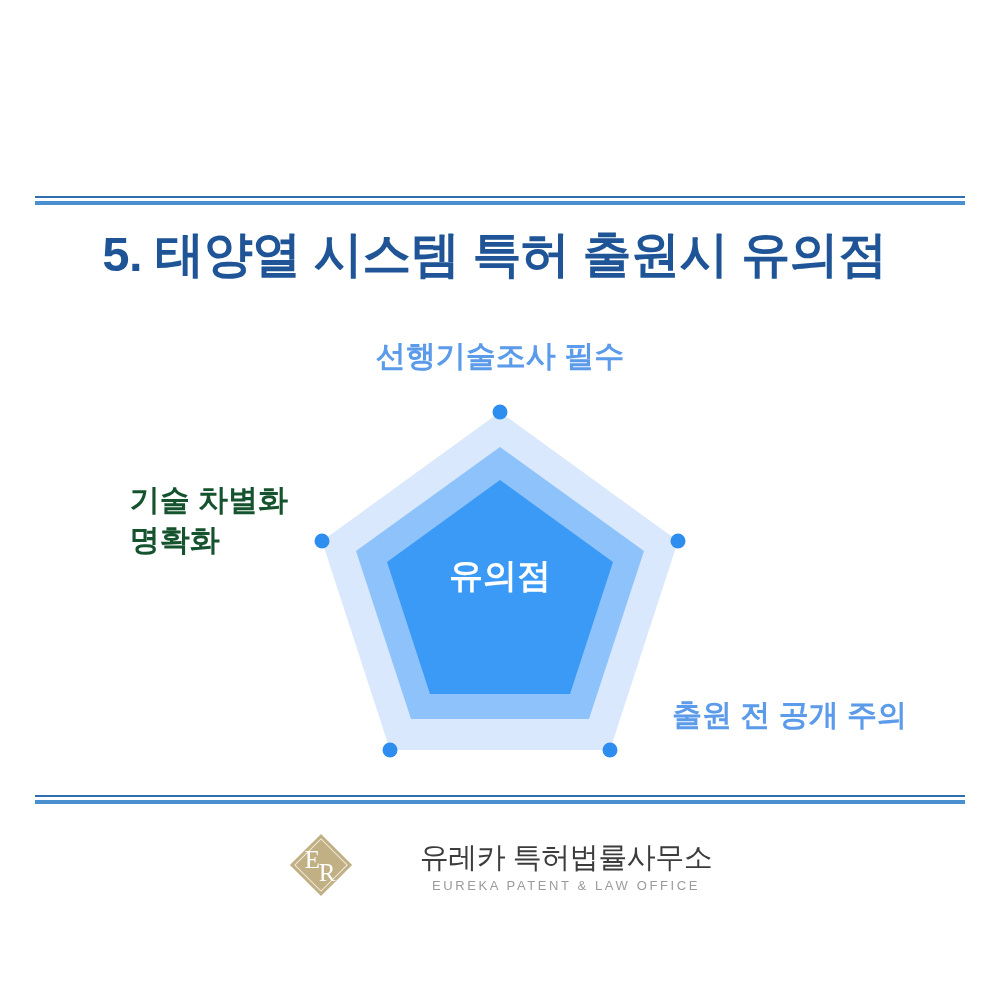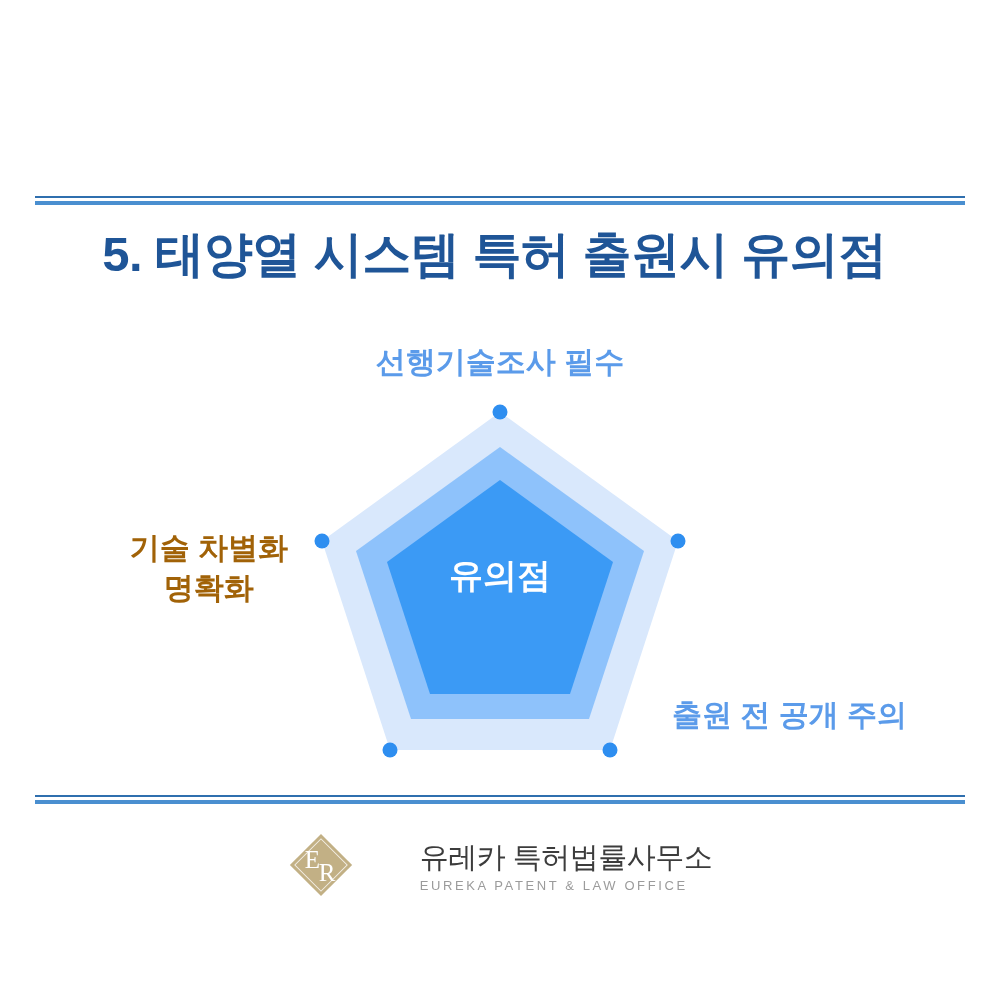--- a/index.html
+++ b/index.html
@@ -86,33 +86,32 @@
   }
 
   .node-label {
     position: absolute;
     font-weight: bold;
     line-height: 1.32;
     white-space: nowrap;
   }
   .node-top {
     left: 0;
-    top: 42px;
+    top: 36px;
     width: 1000px;
     text-align: center;
     font-size: 30px;
     color: #5b9bea;
   }
   .node-left-top {
     right: 712px;
     top: 180px;
-    text-align: center;
-    font-size: 30px;
-    color: #a16207;
-    margin-top: 48px;
+    text-align: left;
+    font-size: 30px;
+    color: #14532d;
   }
   .node-right-top {
     left: 712px;
     top: 180px;
     text-align: left;
     font-size: 30px;
     color: #6f87ab;
   }
   .node-left-bottom {
     right: 672px;
@@ -171,20 +170,21 @@
     color: #ffffff;
     font-size: 25px;
     line-height: 1;
   }
   .logo-letter-e { left: 17px; top: 15px; }
   .logo-letter-r { left: 31px; top: 28px; }
 
   .logo-text {
     display: flex;
     flex-direction: column;
+    align-items: center;
     margin-left: 48px;
   }
   .logo-name-ko {
     font-size: 29px;
     color: #3c3c3c;
     letter-spacing: -0.5px;
     white-space: nowrap;
   }
   .logo-name-en {
     font-size: 13px;

